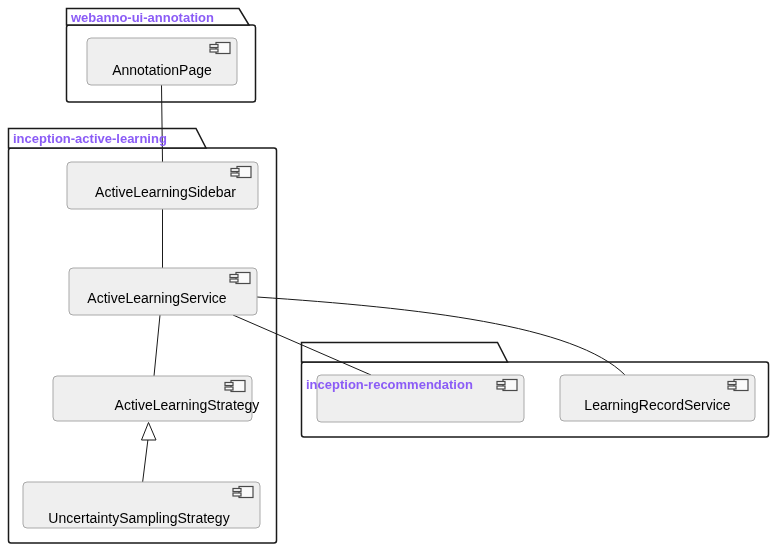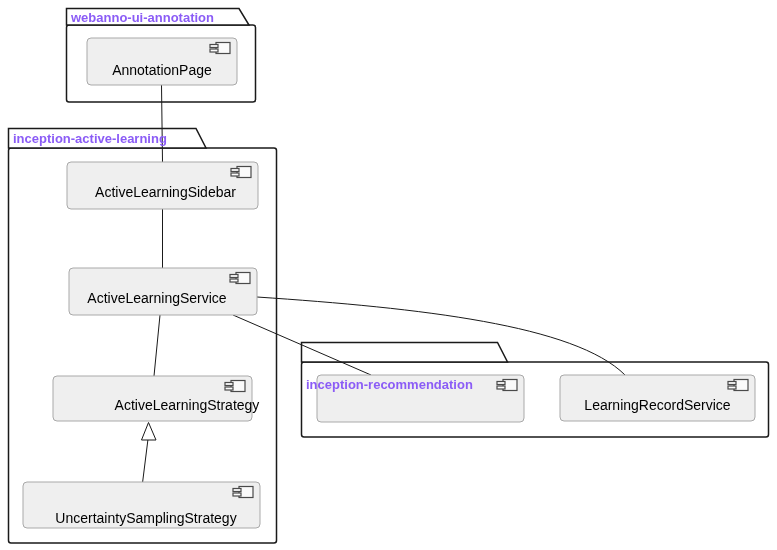--- a/index.html
+++ b/index.html
@@ -165,16 +165,16 @@
   </svg>
 
   <div class="pkg-title" style="left:71px; top:9px;">webanno-ui-annotation</div>
   <div class="pkg-title" style="left:13px; top:130px;">inception-active-learning</div>
   <div class="pkg-title" style="left:306px; top:344px;margin-top:32px;">inception-recommendation</div>
 
   <div class="clabel" style="left:87px; top:38px; width:150px; height:50px;">AnnotationPage</div>
   <div class="clabel" style="left:67px; top:162px; width:191px; height:47px;padding-left:6px;">ActiveLearningSidebar</div>
   <div class="clabel" style="left:76px; top:268px; width:162px; height:47px;">ActiveLearningService</div>
   <div class="clabel" style="left:70px; top:376px; width:234px; height:45px;">ActiveLearningStrategy</div>
-  <div class="clabel" style="left:23px; top:482px; width:237px; height:58px;padding-left:9px;">UncertaintySamplingStrategy</div>
+  <div class="clabel" style="left:16px; top:482px; width:237px; height:58px;padding-left:9px;">UncertaintySamplingStrategy</div>
   <div class="clabel" style="left:560px; top:375px; width:195px; height:46px;">LearningRecordService</div>
 
 </div>
 
 </body></html>

